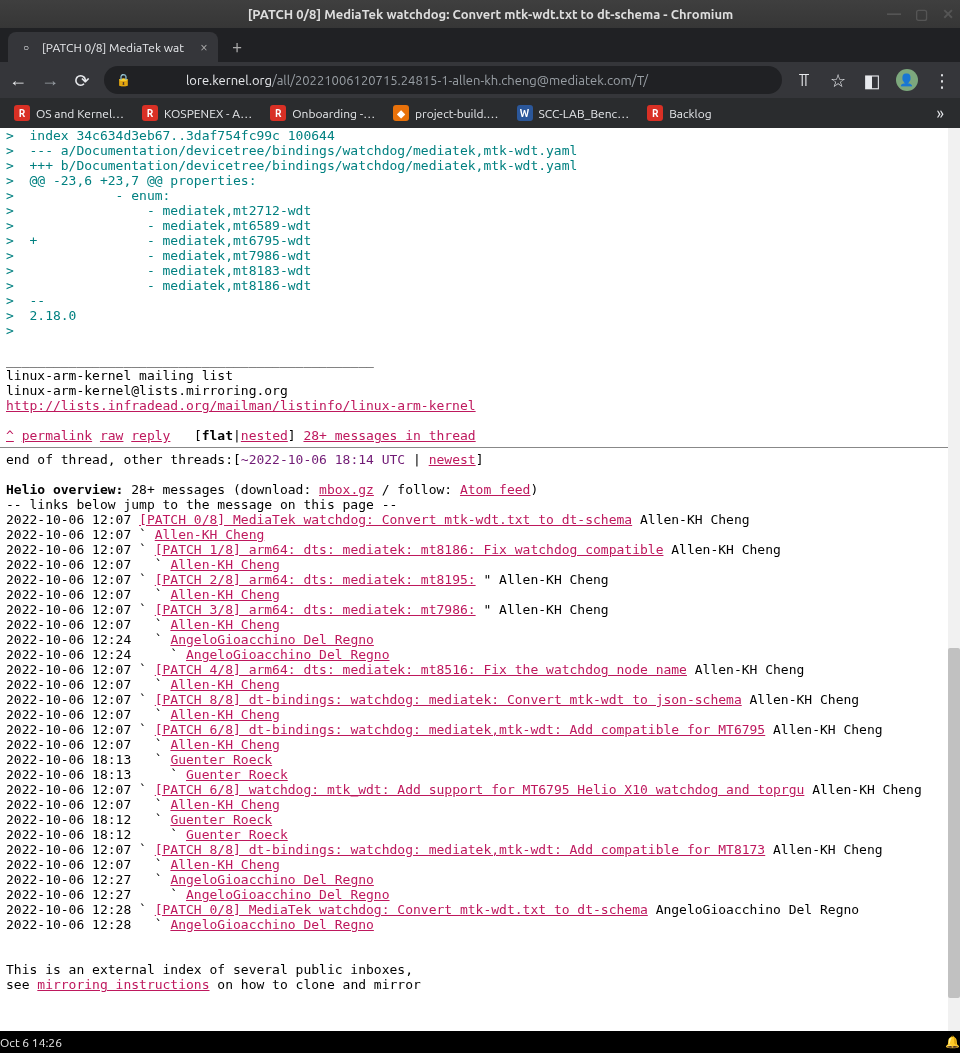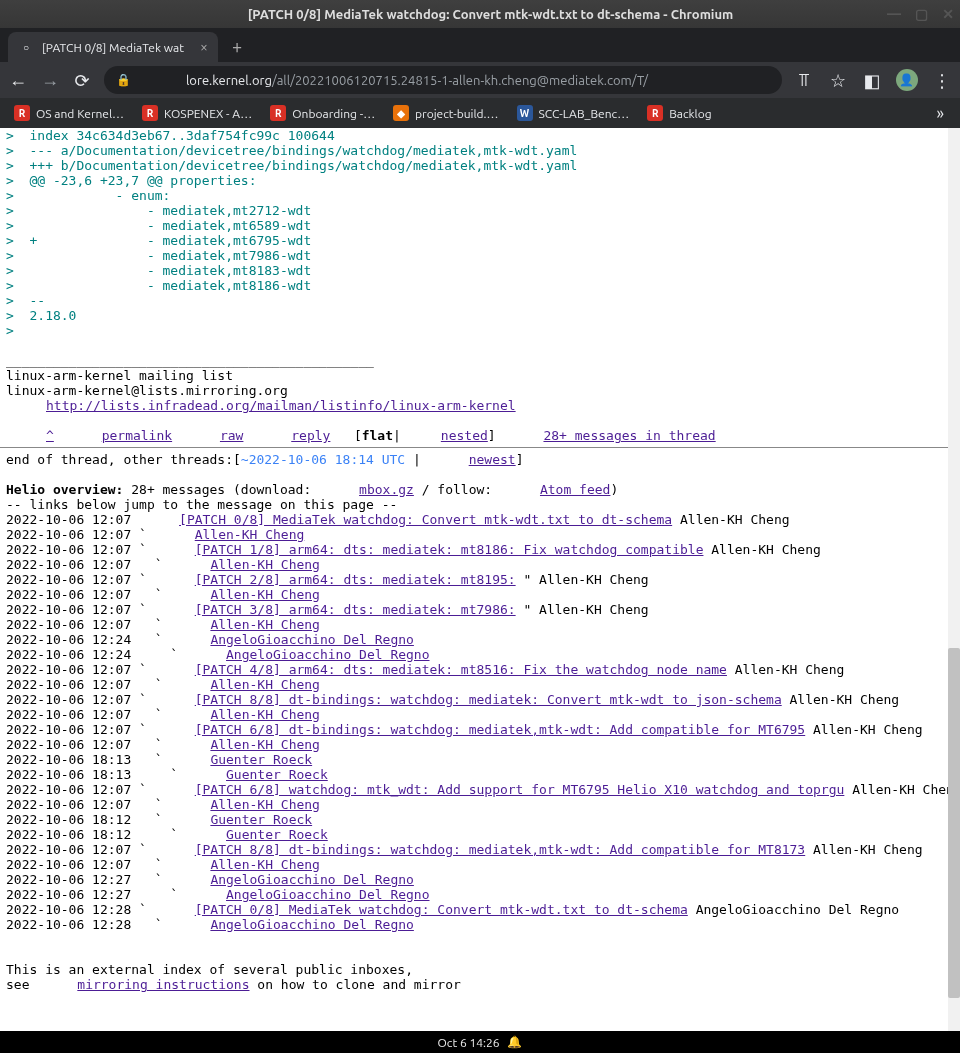--- a/index.html
+++ b/index.html
@@ -132,21 +132,21 @@
 }
 .pre {
   font-family: "DejaVu Sans Mono", monospace;
   font-size: 13px;
   line-height: 15px;
   white-space: pre;
   padding: 0 6px;
   color: #000;
 }
 .quoted { color: teal; }
-a.lnk { color: #4c1d95; text-decoration: underline; margin-left: 40px; }
+a.lnk { color: #be185d; text-decoration: underline; }
 hr.sep { border: none; border-top: 1px solid #888; margin: 4px 0; }
 .scrollbar {
   position: absolute;
   right: 0; top: 0;
   width: 12px;
   height: 100%;
   background: #f1f1f1;
 }
 .scrollthumb {
   position: absolute;
@@ -157,21 +157,21 @@
 }
 .taskbar {
   position: absolute;
   bottom: 0; left: 0;
   width: 960px;
   height: 22px;
   background: #000;
   color: #eee;
   display: flex;
   align-items: center;
-  justify-content: center;
+  justify-content: space-between;
   font-size: 12px;
   gap: 8px;
 }
 </style>
 </head>
 <body>
 
 <div class="window">
 
   <div class="titlebar">
@@ -256,21 +256,21 @@
 <span class="quoted">&gt; </span>
 
 <span>_______________________________________________</span>
 <span>linux-arm-kernel mailing list</span>
 <span>linux-arm-kernel@lists.mirroring.org</span>
 <a class="lnk">http://lists.infradead.org/mailman/listinfo/linux-arm-kernel</a>
 
 <a class="lnk">^</a> <a class="lnk">permalink</a> <a class="lnk">raw</a> <a class="lnk">reply</a>   <span>[</span><b>flat</b><span>|</span><a class="lnk">nested</a><span>]</span> <a class="lnk">28+ messages in thread</a>
 </div>
 <hr class="sep">
-<div class="pre"><span>end of thread, other threads:[</span><span style="color:#3b82f6">~2022-10-06 18:14 UTC</span><span> | </span><a class="lnk">newest</a><span>]</span>
+<div class="pre"><span>end of thread, other threads:[</span><span style="color:#701a75">~2022-10-06 18:14 UTC</span><span> | </span><a class="lnk">newest</a><span>]</span>
 
 <b>Helio overview:</b><span> 28+ messages (download: </span><a class="lnk">mbox.gz</a><span> / follow: </span><a class="lnk">Atom feed</a><span>)</span>
 <span>-- links below jump to the message on this page --</span>
 <span id="thread-container">2022-10-06 12:07 <a class="lnk">[PATCH 0/8] MediaTek watchdog: Convert mtk-wdt.txt to dt-schema</a> Allen-KH Cheng
 2022-10-06 12:07 ` <a class="lnk">Allen-KH Cheng</a>
 2022-10-06 12:07 ` <a class="lnk">[PATCH 1/8] arm64: dts: mediatek: mt8186: Fix watchdog compatible</a> Allen-KH Cheng
 2022-10-06 12:07   ` <a class="lnk">Allen-KH Cheng</a>
 2022-10-06 12:07 ` <a class="lnk">[PATCH 2/8] arm64: dts: mediatek: mt8195:</a> " Allen-KH Cheng
 2022-10-06 12:07   ` <a class="lnk">Allen-KH Cheng</a>
 2022-10-06 12:07 ` <a class="lnk">[PATCH 3/8] arm64: dts: mediatek: mt7986:</a> " Allen-KH Cheng

